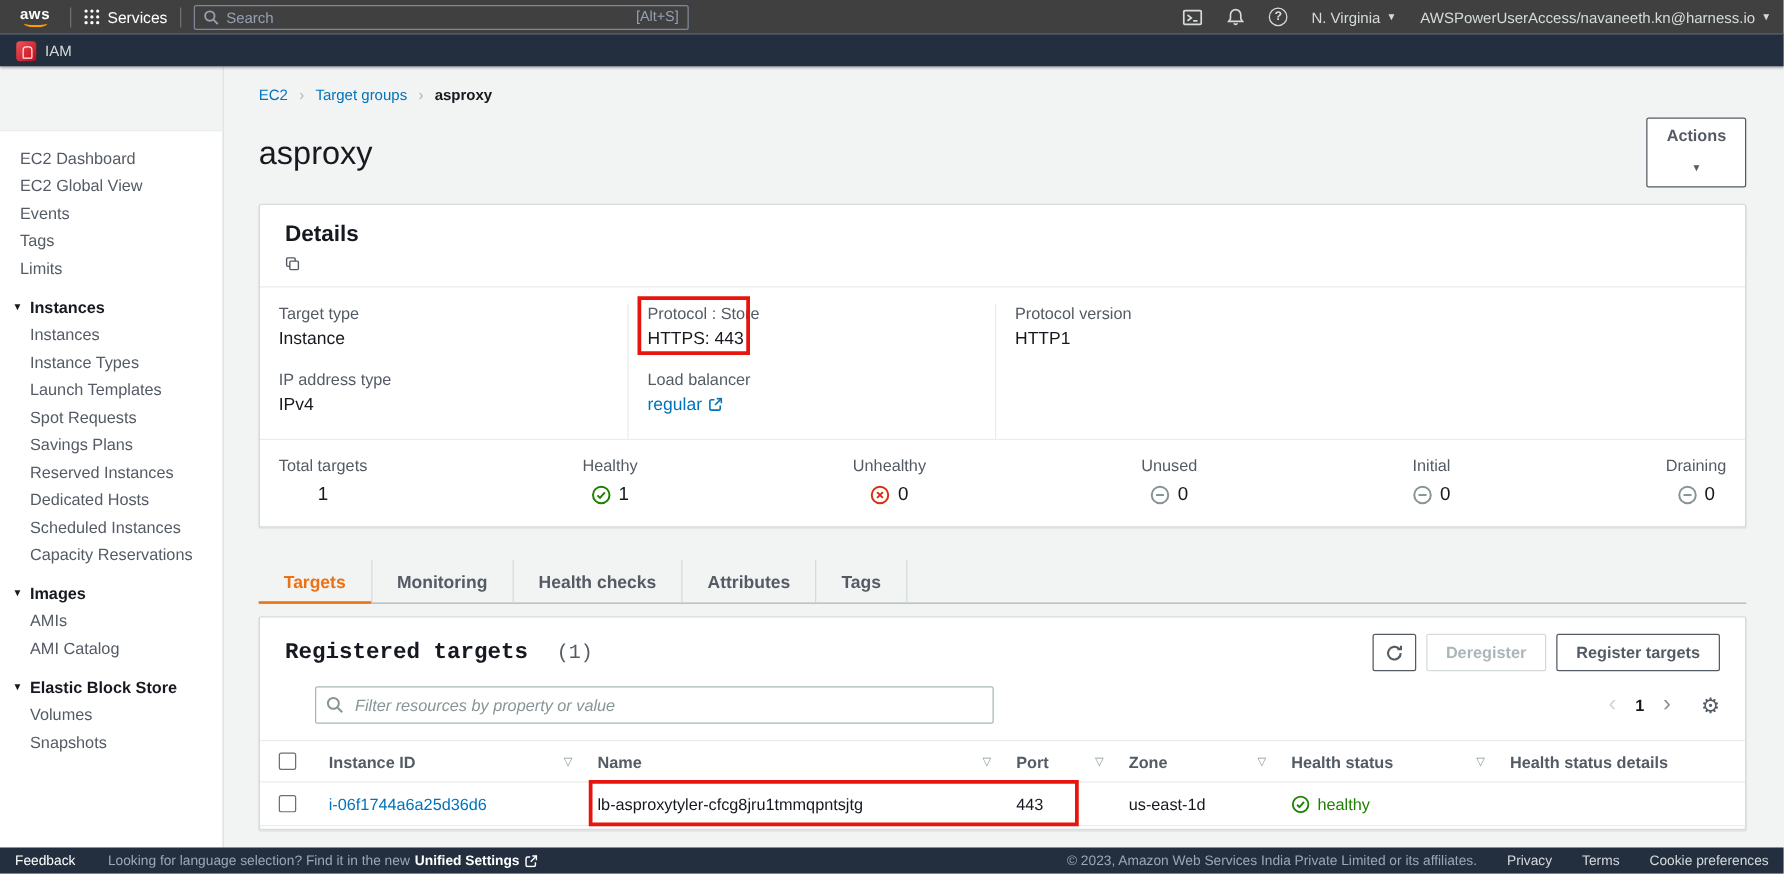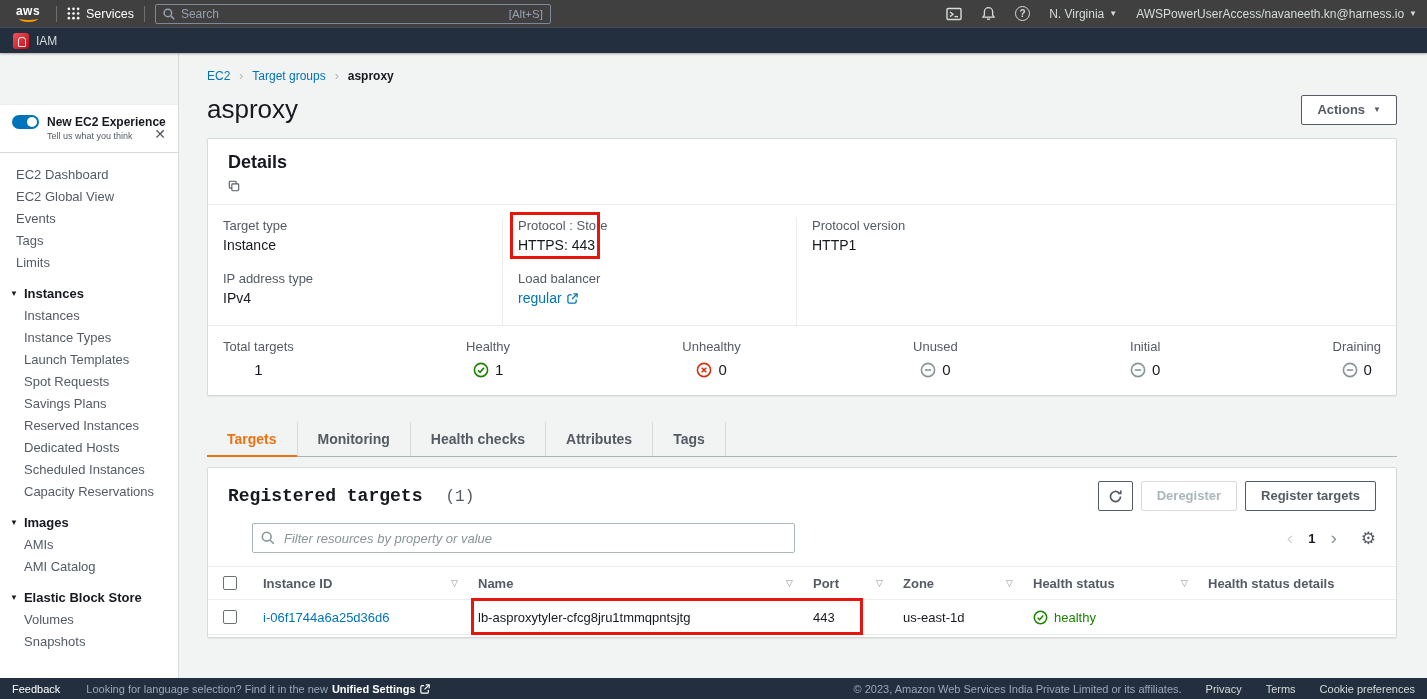--- a/index.html
+++ b/index.html
@@ -47,21 +47,21 @@
   .main { flex:1; padding:0 30px 0 28px; overflow:hidden; }
 
   
   .breadcrumb { margin-top:16px; font-size:12px; display:flex; align-items:center; gap:9px; }
   .bc-link { color:#0073bb; cursor:pointer; }
   .bc-current { color:#16191f; font-weight:700; }
   .bc-sep { color:#aab7b8; font-size:12px; }
   .title-row { margin-top:11px; display:flex; align-items:center; justify-content:space-between; }
   .page-title { font-size:26px; font-weight:400; color:#16191f; }
 
-  .btn { display:inline-flex; align-items:center; gap:8px; background:#fff; border:1px solid #545b64; border-radius:2px; color:#545b64; font-weight:700; font-size:13px; padding:5px 15px; cursor:pointer; font-family:inherit; line-height:18px; }
+  .btn { display:inline-flex; align-items:center; gap:8px; background:#fff; border:1px solid #545b64; border-radius:2px; color:#545b64; font-weight:700; font-size:13px; padding:5px 15px; cursor:pointer; font-family:inherit; line-height:18px;flex-direction:column; }
   .btn-disabled { border-color:#d5dbdb; color:#aab7b8; cursor:default; }
 
   .card { background:#fff; border:1px solid #d5dbdb; border-radius:2px; box-shadow:0 1px 1px rgba(0,22,37,0.06); }
   .details-card { margin-top:13px; }
   .det-head { padding:13px 20px 12px; }
   .det-title { font-size:18px; font-weight:700; }
   .arn-row { display:flex; align-items:center; gap:6px; margin-top:7px; font-size:12px; color:#414750; }
   .copy-icon { cursor:pointer; display:flex; }
 
   .det-fields { display:grid; grid-template-columns:294px 294px 293px 1fr; border-top:1px solid #eaeded; padding:13px 0 0; }
@@ -195,28 +195,20 @@
 
 <div class="favbar">
   <span class="iam-icon"></span>
   <span>IAM</span>
 </div>
 
 <div class="body-wrap">
 
   <aside class="sidebar">
     <div class="side-top"></div>
-    <div class="exp-box">
-      <div class="exp-row">
-        <span class="toggle"></span>
-        <span class="exp-title">New EC2 Experience</span>
-      </div>
-      <div class="exp-sub">Tell us what you think</div>
-      <span class="exp-close">✕</span>
-    </div>
     <nav class="side-nav">
       <div class="side-item">EC2 Dashboard</div>
       <div class="side-item">EC2 Global View</div>
       <div class="side-item">Events</div>
       <div class="side-item">Tags</div>
       <div class="side-item">Limits</div>
 
       <div class="side-sec">
         <div class="side-sec-head">
           <span class="tri">▼</span>

